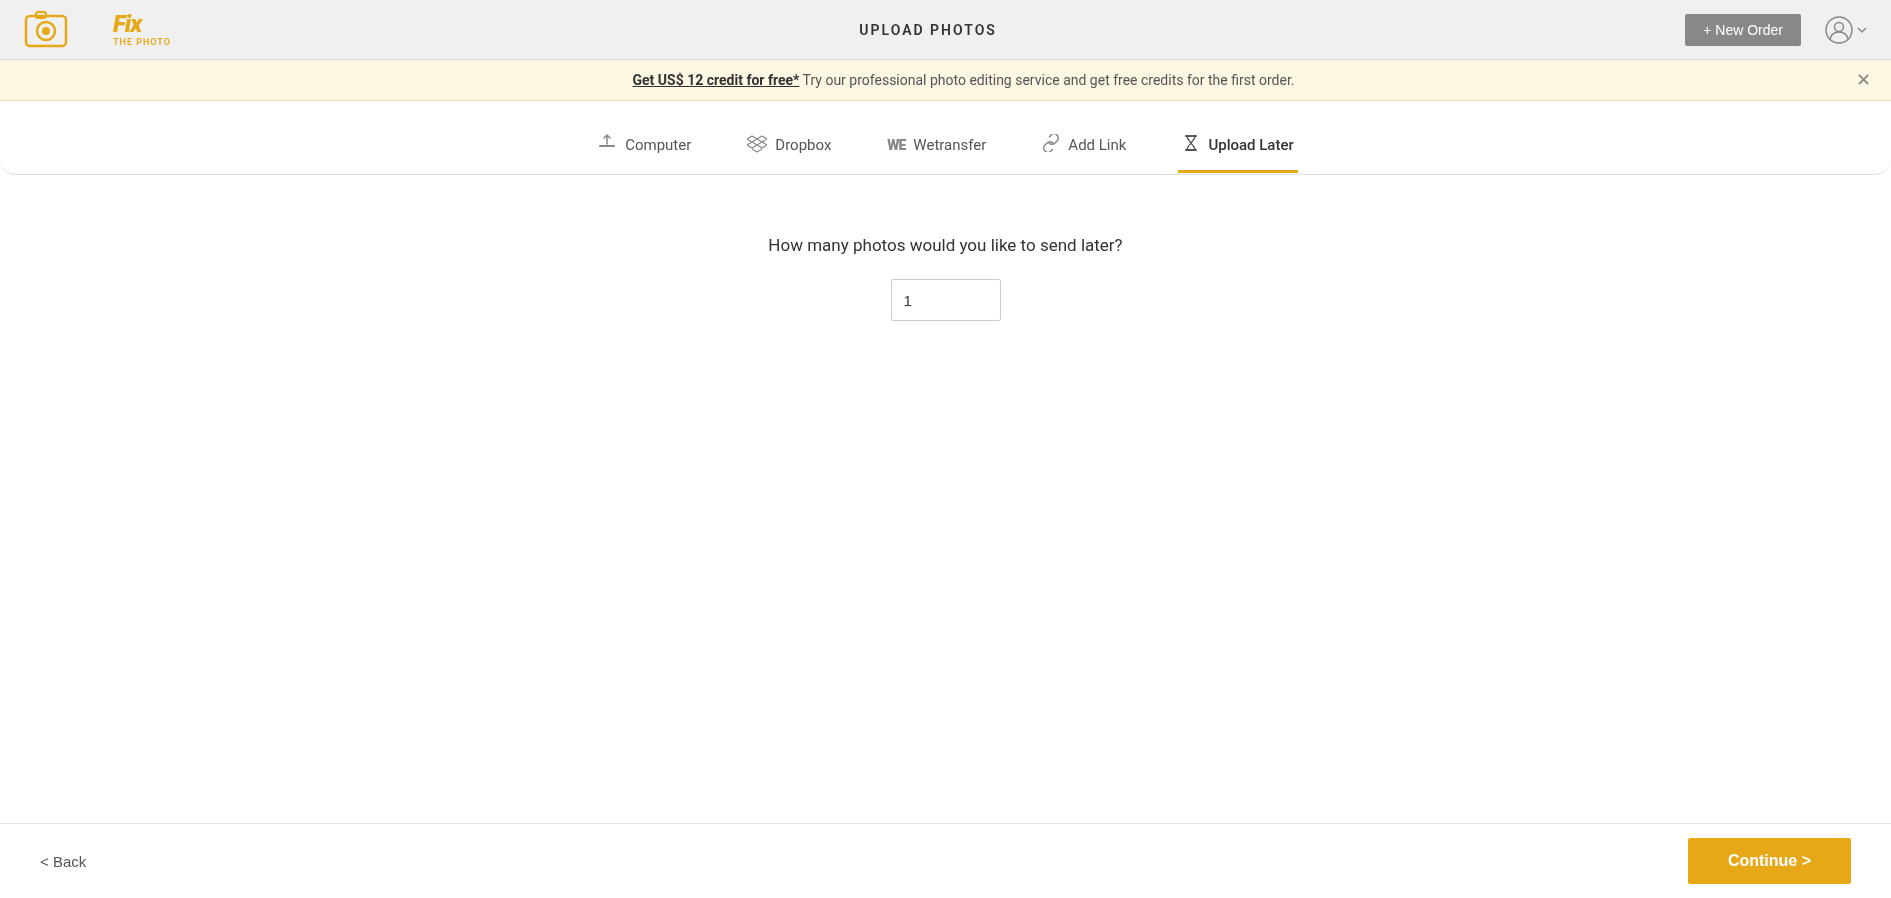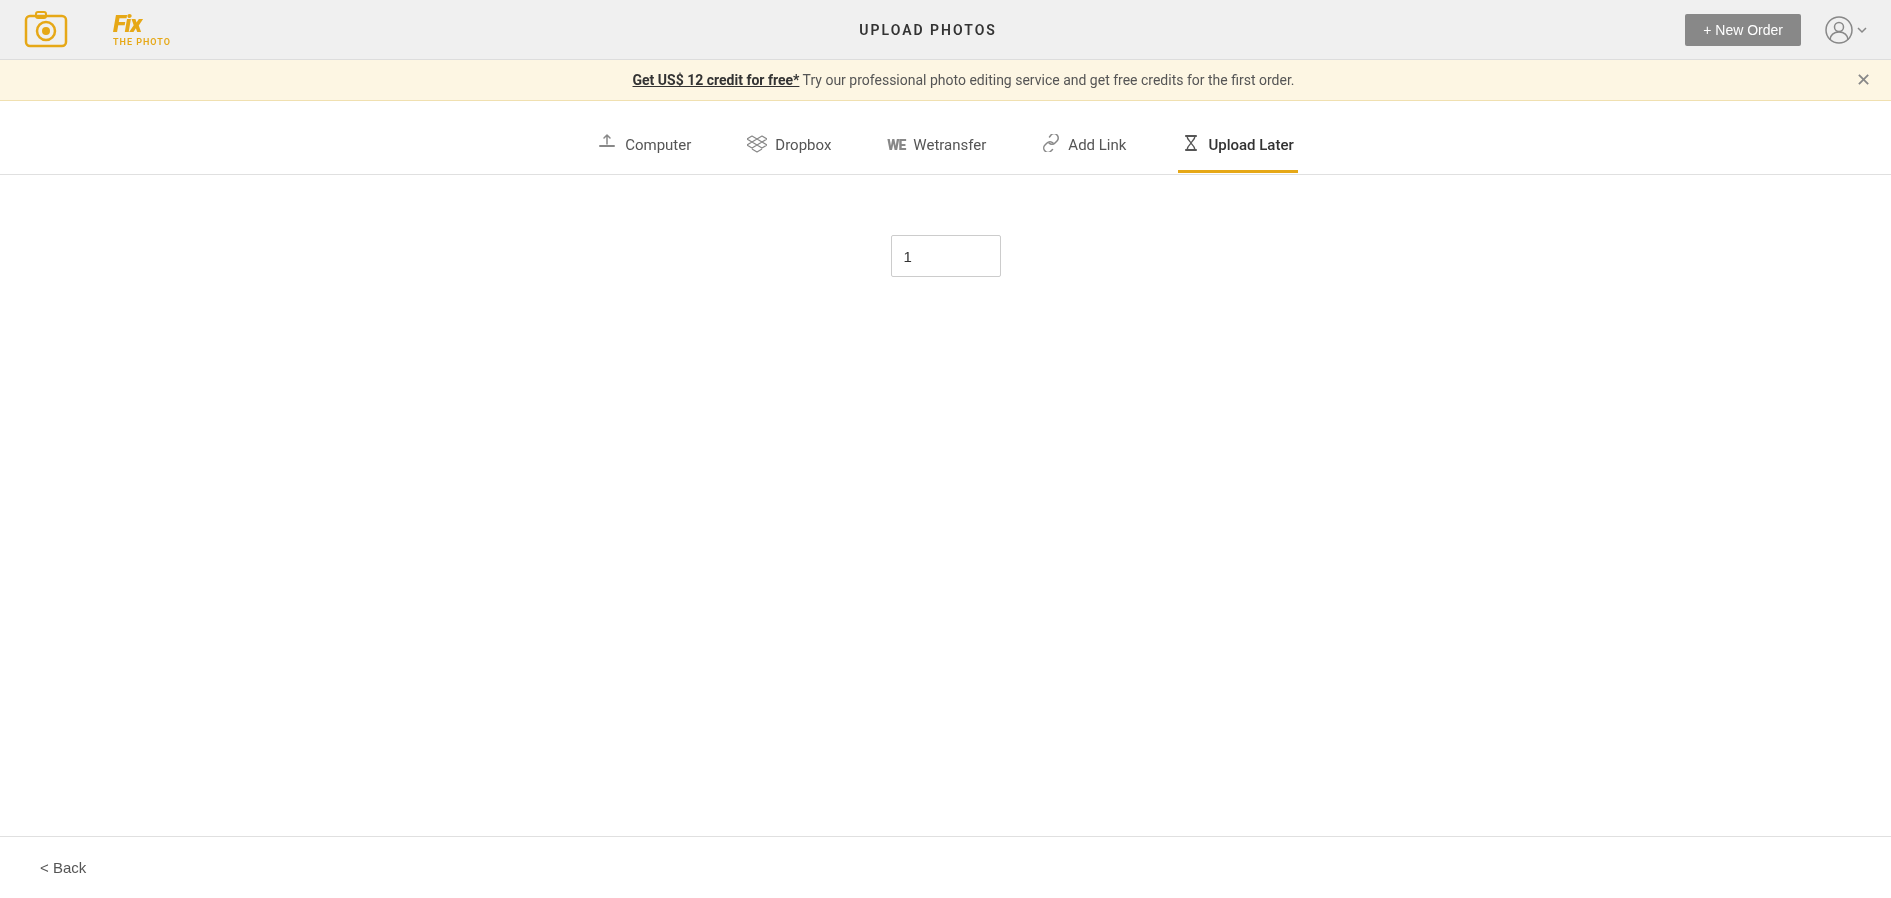--- a/index.html
+++ b/index.html
@@ -116,20 +116,21 @@
     }
 
     
     .tabs-container {
       display: flex;
       justify-content: center;
       align-items: center;
       gap: 48px;
       padding: 20px 0 0 0;
       border-bottom: 1px solid #e0e0e0;
+      border-radius: 16px;
     }
 
     .tab-item {
       display: flex;
       align-items: center;
       gap: 8px;
       padding: 12px 4px 14px 4px;
       cursor: pointer;
       font-size: 15px;
       color: #555;
@@ -295,20 +296,22 @@
           <line x1="4" y1="2" x2="14" y2="2" stroke="#555" stroke-width="1.8" stroke-linecap="round"></line>
           <line x1="4" y1="16" x2="14" y2="16" stroke="#555" stroke-width="1.8" stroke-linecap="round"></line>
         </svg>
       </span>
       <span>Upload Later</span>
     </a>
 
   </nav>
 
   <div class="content-area">
+    <label class="question-label">How many photos would you like to send later?</label>
     <input class="number-input" type="number" min="1" value="1" style="">
   </div>
 
 </div>
 
 <footer class="footer">
   <button class="back-btn">&lt; Back</button>
+  <button class="continue-btn">Continue &gt;</button>
 </footer>
 
 </body></html>

